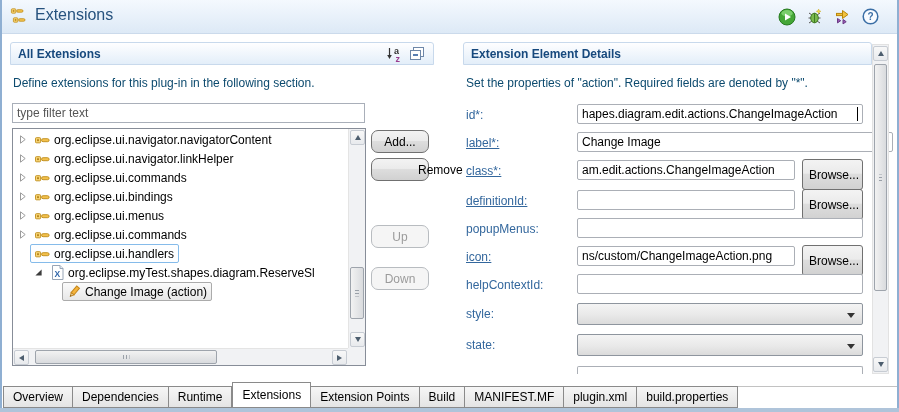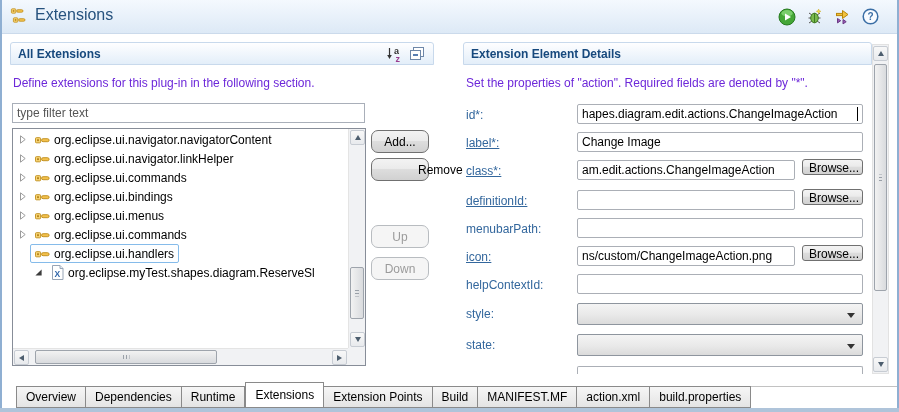--- a/index.html
+++ b/index.html
@@ -20,21 +20,21 @@
 
   
   .sec-hdr{position:absolute;height:23px;background:linear-gradient(#FEFEFF,#E3EEF9);
            border:1px solid #C8D9EC;border-radius:3px 3px 0 0;display:flex;align-items:center;
            padding:0 7px;box-sizing:border-box;}
   .sec-hdr.left{left:10px;top:42px;width:424px;}
   .sec-hdr.right{left:463px;top:42px;width:409px;}
   .sec-title{font-weight:bold;color:#17497D;}
   .sec-tools{margin-left:auto;display:flex;gap:5px;align-items:center;}
   .sec-tools .icn{cursor:pointer;}
-  .desc{position:absolute;color:#6d28d9;}
+  .desc{position:absolute;color:#0c4a6e;}
   .desc.left{left:13px;top:76px;}
   .desc.right{left:466px;top:76px;width:402px;}
 
   
   .filter{position:absolute;left:12px;top:103px;width:353px;height:20px;box-sizing:border-box;
           border:1px solid #A9AFB9;padding:2px 4px;color:#555;background:#fff;
           font:12px "Liberation Sans",sans-serif;}
   .tree{position:absolute;left:12px;top:128px;width:354px;height:238px;border:1px solid #878D98;
         background:#fff;box-sizing:border-box;}
   .tree-rows{position:absolute;left:0;top:1px;right:17px;bottom:17px;overflow:hidden;text-align:right;}
@@ -67,42 +67,42 @@
   .arr-right{width:0;height:0;border-top:3.5px solid transparent;border-bottom:3.5px solid transparent;border-left:5px solid #4D5E6E;}
   .rsb{position:absolute;left:872px;top:44px;width:17px;height:330px;background:#F1F2F4;
        border:1px solid #E2E2E2;box-sizing:border-box;}
 
   
   .push-btn{position:absolute;left:371px;width:58px;height:23px;box-sizing:border-box;
             border:1px solid #707070;border-radius:7px;color:#000;
             background:linear-gradient(#F3F3F3,#EBEBEB 45%,#DDDDDD 50%,#D1D1D1);
             font:12px "Liberation Sans",sans-serif;cursor:pointer;}
   .push-btn:disabled{border-color:#B8BCC0;background:#F5F5F5;color:#9B9B9B;cursor:default;}
-  .browse{position:absolute;width:61px;height:16px;box-sizing:border-box;border:1px solid #707070;
+  .browse{position:absolute;width:61px;height:31px;box-sizing:border-box;border:1px solid #707070;
           border-radius:3px;background:linear-gradient(#F3F3F3,#EBEBEB 45%,#DDDDDD 50%,#D1D1D1);
           font:12px "Liberation Sans",sans-serif;cursor:pointer;}
 
   
   .f-label{position:absolute;left:466px;color:#33679D;white-space:nowrap;}
   a.f-label{text-decoration:underline;cursor:pointer;}
   .txt{position:absolute;height:20px;box-sizing:border-box;border:1px solid #ABAFB6;border-radius:2px;
        padding:1px 4px;font:12px "Liberation Sans",sans-serif;color:#000;background:#fff;}
   .combo{position:absolute;height:22px;box-sizing:border-box;border:1px solid #8E959E;border-radius:2px;
          background:linear-gradient(#F4F4F4,#E9E9E9 55%,#DBDBDB);cursor:pointer;}
   .combo .arr{position:absolute;right:7px;top:9px;width:0;height:0;
               border-left:4px solid transparent;border-right:4px solid transparent;border-top:5px solid #333;}
   .caret{position:absolute;width:1px;height:14px;background:#000;}
   .partial{position:absolute;left:577px;top:366px;width:286px;height:8px;box-sizing:border-box;
            border:1px solid #ABAFB6;border-bottom:none;border-radius:2px 2px 0 0;background:#fff;}
 
   
   .tab-strip{position:absolute;left:2px;right:2px;bottom:4px;height:27px;display:flex;align-items:flex-end;}
   .tab{height:22px;line-height:21px;padding:0 9px;background:linear-gradient(#F6F6F6,#E4E4E4);
        border:1px solid #8A8A8A;border-left:none;box-sizing:border-box;cursor:pointer;white-space:nowrap;}
-  .tab.first{border-left:1px solid #8A8A8A;margin-left:14px;}
+  .tab.first{border-left:1px solid #8A8A8A;margin-left:1px;}
   .tab.active{height:26px;line-height:25px;background:#FFF;border-left:1px solid #8A8A8A;position:relative;z-index:2;}
   .tab-filler{flex:1;height:22px;border-top:1px solid #C2C2C2;box-sizing:border-box;}
 </style>
 </head>
 <body>
 
 <div class="app">
   <div class="edge l"></div>
   <div class="edge r"></div>
   <div class="bottom-band"></div>
@@ -321,20 +321,35 @@
             <span class="icn">
               <svg width="13" height="15" viewBox="0 0 13 15">
                 <path d="M1.5 0.5 h7.5 l3 3 v11 h-10.5 z" fill="#FFF" stroke="#98A5B6"></path>
                 <path d="M9 0.5 v3 h3" fill="#E8EEF6" stroke="#98A5B6"></path>
                 <text x="6.3" y="11.5" font-size="8.5" font-weight="bold" fill="#2E64A8" text-anchor="middle" font-family="Liberation Sans,sans-serif">X</text>
               </svg>
             </span>
             <span>org.eclipse.myTest.shapes.diagram.ReserveSl</span>
           </span>
         </div>
+        <div class="tree-row" style="padding-left: 36px;">
+          <span class="twistie"></span>
+          <span class="row-body selected">
+            <span class="icn">
+              <svg width="14" height="14" viewBox="0 0 14 14">
+                <g transform="rotate(40 7 7)">
+                  <rect x="5.2" y="0.6" width="3.6" height="8.6" fill="#F5B43C" stroke="#C4861B"></rect>
+                  <path d="M5.2 9.2 h3.6 l-1.8 3.4 z" fill="#EADCBC" stroke="#C4861B"></path>
+                  <path d="M6.5 11.8 l0.5 1.2 0.5 -1.2 z" fill="#333"></path>
+                </g>
+              </svg>
+            </span>
+            <span>Change Image (action)</span>
+          </span>
+        </div>
       </div>
 
     <div class="sb vsb">
       <div class="sb-btn" style="left:1px;top:1px;">
           <span class="arr-up"></span>
         </div>
       <div class="thumb" style="left:1px;right:1px;top:138px;height:50px;">
           <span class="grip-v"></span>
         </div>
       <div class="sb-btn" style="left:1px;bottom:1px;">
@@ -358,28 +373,28 @@
 
   <div class="sec-hdr right">
     <span class="sec-title">Extension Element Details</span>
   </div>
   <div class="desc right">Set the properties of "action". Required fields are denoted by "*".</div>
   <div id="form-area">
       <span class="f-label" style="top: 108px;">id*:</span>
       <input class="txt" readonly="" value="hapes.diagram.edit.actions.ChangeImageAction" style="left: 577px; top: 104px; width: 286px;">
       <div class="caret" style="left: 857px; top: 107px;"></div>
       <a class="f-label" style="top: 136px; text-decoration: underline;">label*:</a>
-      <input class="txt" readonly="" value="Change Image" style="left: 577px; top: 132px; width: 286px;">
+      <input class="txt" readonly="" value="Change Image" style="left: 577px; top: 132px; width: 316px;">
       <a class="f-label" style="top: 164px;">class*:</a>
       <input class="txt" readonly="" value="am.edit.actions.ChangeImageAction" style="left: 577px; top: 160px; width: 218px;">
       <button class="browse" style="left: 802px; top: 159px;">Browse...</button>
       <a class="f-label" style="top: 194px;">definitionId:</a>
       <input class="txt" readonly="" style="left: 577px; top: 190px; width: 218px;">
       <button class="browse" style="left: 802px; top: 189px;">Browse...</button>
-      <span class="f-label" style="top: 222px;">menubarPath:</span>
+      <span class="f-label" style="top: 222px;">popupMenus:</span>
       <input class="txt" readonly="" style="left: 577px; top: 218px; width: 286px;">
       <a class="f-label" style="top: 250px;">icon:</a>
       <input class="txt" readonly="" value="ns/custom/ChangeImageAction.png" style="left: 577px; top: 246px; width: 218px;">
       <button class="browse" style="left: 802px; top: 245px;">Browse...</button>
       <span class="f-label" style="top: 278px;">helpContextId:</span>
       <input class="txt" readonly="" style="left: 577px; top: 274px; width: 286px;">
       <span class="f-label" style="top: 307px;">style:</span>
       <div class="combo" style="left: 577px; top: 303px; width: 286px;">
         <span class="arr"></span>
       </div>
@@ -403,21 +418,21 @@
   </div>
 
   <div class="tab-strip" id="tab-strip">
       <div class="tab first">Overview</div>
       <div class="tab">Dependencies</div>
       <div class="tab">Runtime</div>
       <div class="tab active">Extensions</div>
       <div class="tab">Extension Points</div>
       <div class="tab">Build</div>
       <div class="tab">MANIFEST.MF</div>
-      <div class="tab">action.xml</div>
+      <div class="tab">plugin.xml</div>
       <div class="tab">build.properties</div>
       <div class="tab-filler"></div>
     </div>
 <button class="push-btn" style="top: 130px;">Add...</button>
     <button class="push-btn" style="top: 158px; padding-left: 46px;">Remove</button>
     <button class="push-btn" disabled="" style="top: 225px;">Up</button>
-    <button class="push-btn" disabled="" style="top: 257px;">Down</button>
+    <button class="push-btn" disabled="" style="top: 267px;">Down</button>
   </div>
 
 </body></html>

